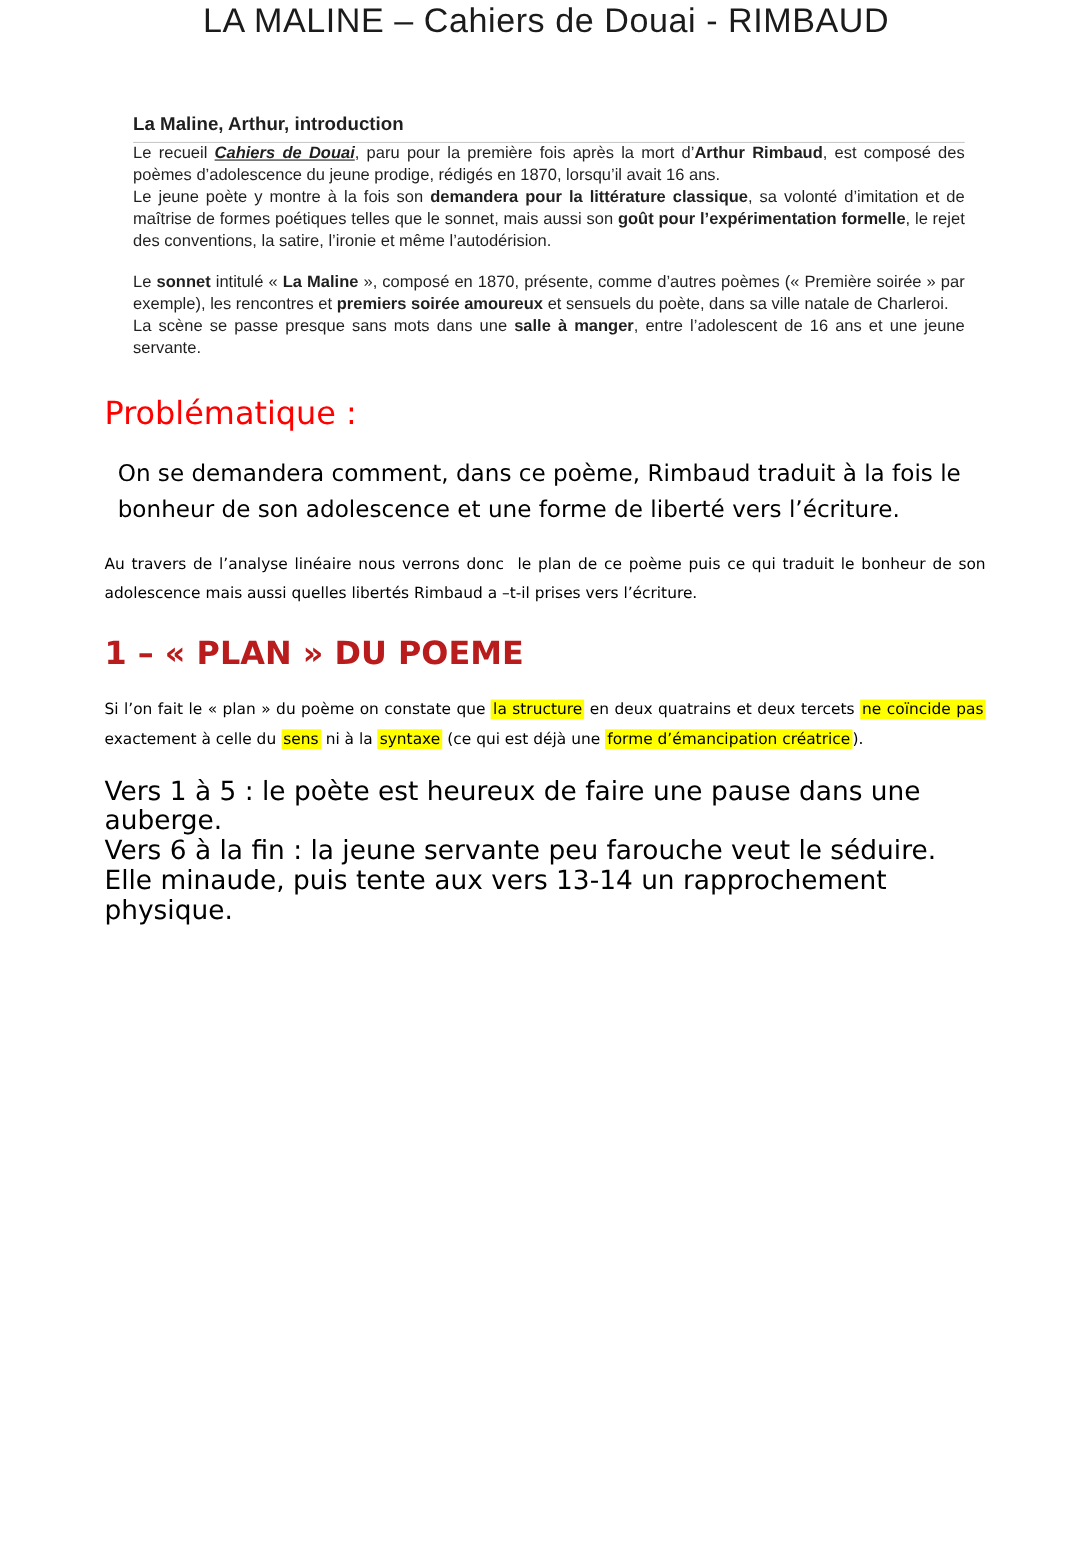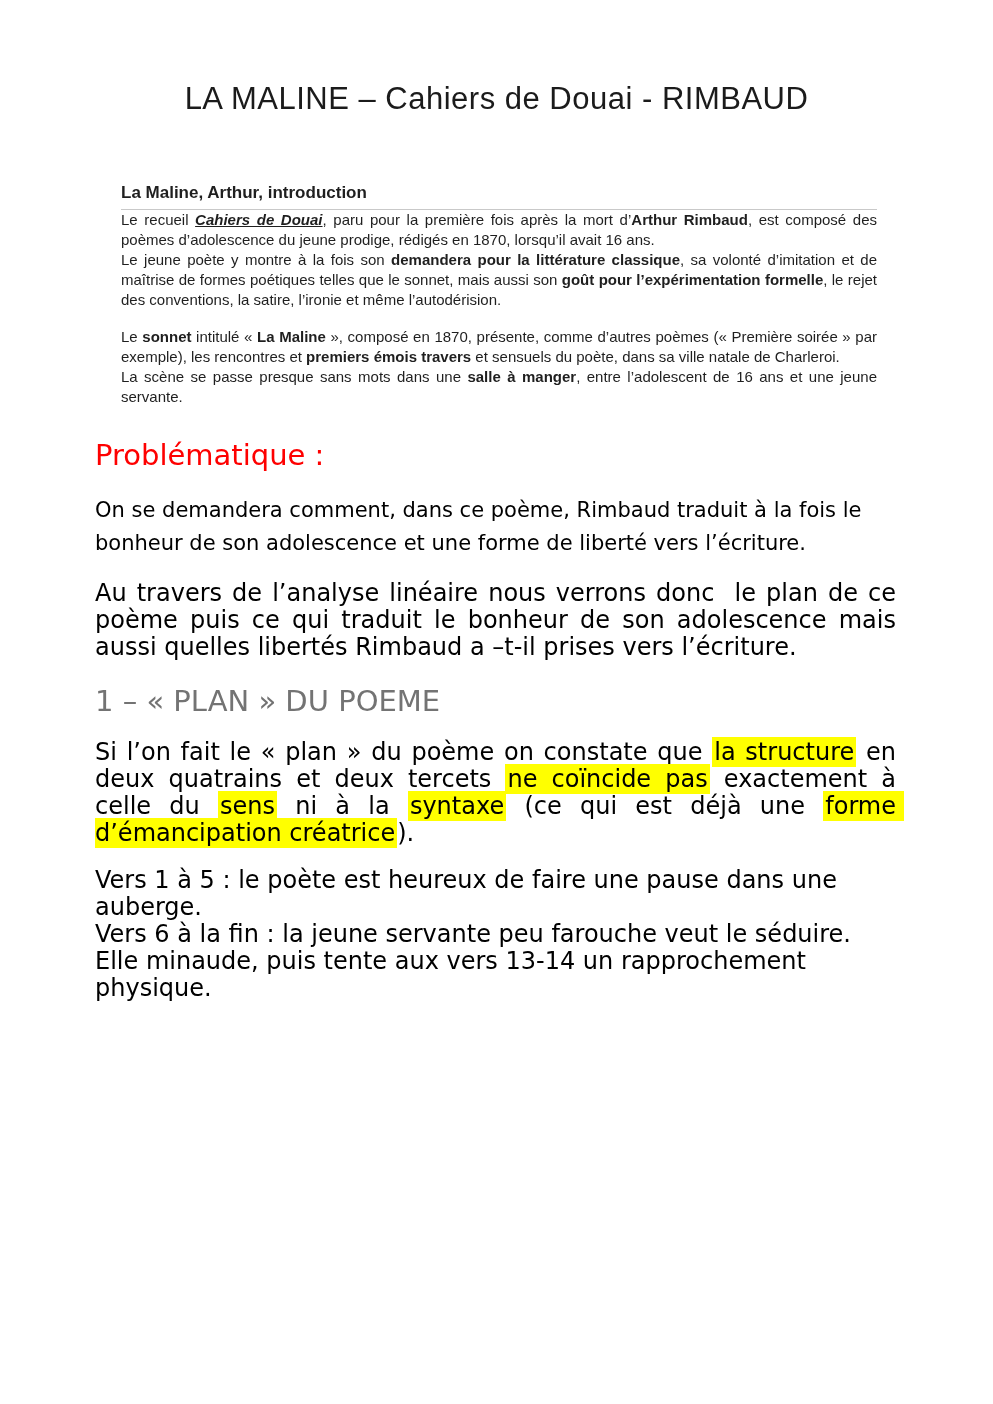--- a/index.html
+++ b/index.html
@@ -8,21 +8,20 @@
     background: #ffffff;
   }
   .page {
     position: relative;
     width: 993px;
     height: 1404px;
     margin: 0 auto;
     background: #ffffff;
     overflow: hidden;
     box-sizing: border-box;
-    padding-top: 80px;
   }
   .doc-title {
     font-family: "Liberation Sans", sans-serif;
     font-size: 31px;
     line-height: 38px;
     color: #1b1b1b;
     text-align: center;
     font-weight: 400;
     letter-spacing: 0.5px;
   }
@@ -62,25 +61,25 @@
     font-size: 29px;
     line-height: 36px;
     margin: 0;
   }
   .mt-problematique { margin-top: 30px; }
   .mt-annonce { margin-top: 57px; }
   .mt-plan { margin-top: 22px; }
   .lead-para {
     font-size: 21px;
     line-height: 33px;
-    margin: 21px 0 0 0;
+    margin: 21px 0 0 12px;
     font-weight: 400;
   }
   .body-para {
-    font-size: 24px;
+    font-size: 14px;
     line-height: 27px;
     margin: 20px 0 0 0;
     white-space: pre-wrap;
   }
   .just { text-align: justify; }
   .plain-sub { margin-top: 14px; }
   .vers-block { margin-top: 20px; }
   .vers-block .line {
     font-size: 24px;
     line-height: 27px;
@@ -95,32 +94,32 @@
 
 <div class="page">
 
   <div class="doc-title">LA MALINE – Cahiers de Douai - RIMBAUD</div>
 
   <div class="intro">
     <div class="intro-heading">La Maline, Arthur, introduction</div>
     <hr class="intro-rule">
     <p><span>Le recueil </span><span class="b i u">Cahiers de Douai</span><span>, paru pour la première fois après la mort d’</span><span class="b">Arthur Rimbaud</span><span>, est composé des poèmes d’adolescence du jeune prodige, rédigés en 1870, lorsqu’il avait 16 ans.</span></p>
     <p><span>Le jeune poète y montre à la fois son </span><span class="b">demandera pour la littérature classique</span><span>, sa volonté d’imitation et de maîtrise de formes poétiques telles que le sonnet, mais aussi son </span><span class="b">goût pour l’expérimentation formelle</span><span>, le rejet des conventions, la satire, l’ironie et même l’autodérision.</span></p>
-    <p class="sp-before"><span>Le </span><span class="b">sonnet</span><span> intitulé « </span><span class="b">La Maline</span><span> », composé en 1870, présente, comme d’autres poèmes (« Première soirée » par exemple), les rencontres et </span><span class="b">premiers émois travers</span><span> et sensuels du poète, dans sa ville natale de Charleroi.</span></p>
+    <p class="sp-before"><span>Le </span><span class="b">sonnet</span><span> intitulé « </span><span class="b">La Maline</span><span> », composé en 1870, présente, comme d’autres poèmes (« Première soirée » par exemple), les rencontres et </span><span class="b">premiers soirée amoureux</span><span> et sensuels du poète, dans sa ville natale de Charleroi.</span></p>
     <p><span>La scène se passe presque sans mots dans une </span><span class="b">salle à manger</span><span>, entre l’adolescent de 16 ans et une jeune servante.</span></p>
   </div>
 
   <div class="main">
 
     <h1 class="section-heading red mt-problematique" style="color: rgb(254, 0, 0);">Problématique :</h1>
     <p class="lead-para">On se demandera comment, dans ce poème, Rimbaud traduit à la fois le bonheur de son adolescence et une forme de liberté vers l’écriture.</p>
 
     <p class="body-para just">Au travers de l’analyse linéaire nous verrons donc  le plan de ce poème puis ce qui traduit le bonheur de son adolescence mais aussi quelles libertés Rimbaud a –t-il prises vers l’écriture.</p>
 
-    <h1 class="section-heading red mt-plan" style="color: #737373;">1 – « PLAN » DU POEME</h1>
+    <h1 class="section-heading red mt-plan" style="color: #b91c1c; font-weight: bold;">1 – « PLAN » DU POEME</h1>
     <p class="body-para just"><span>Si l’on fait le « plan » du poème on constate que </span><span class="hl" style="background: rgb(255, 255, 0);">la structure</span><span> en deux quatrains et deux tercets </span><span class="hl" style="background: rgb(255, 255, 0);">ne coïncide pas</span><span> exactement à celle du </span><span class="hl" style="background: rgb(255, 255, 0);">sens</span><span> ni à la </span><span class="hl" style="background: rgb(255, 255, 0);">syntaxe</span><span> (ce qui est déjà une </span><span class="hl" style="background: rgb(255, 255, 0);">forme d’émancipation créatrice</span><span>).</span></p>
 
 
     <div class="vers-block">
       <div class="line">Vers 1 à 5 : le poète est heureux de faire une pause dans une auberge.</div>
       <div class="line">Vers 6 à la fin : la jeune servante peu farouche veut le séduire. Elle minaude, puis tente aux vers 13-14 un rapprochement physique.</div>
     </div>
 
   </div>
 </div>

